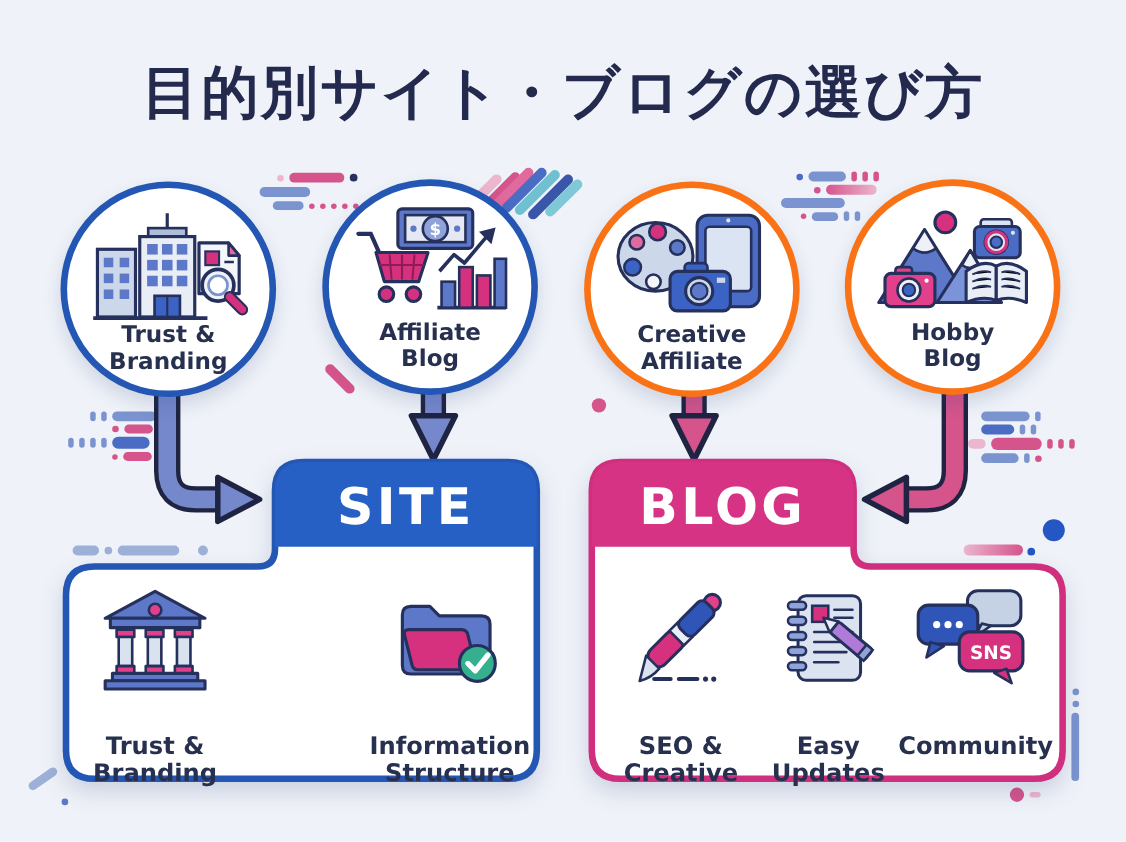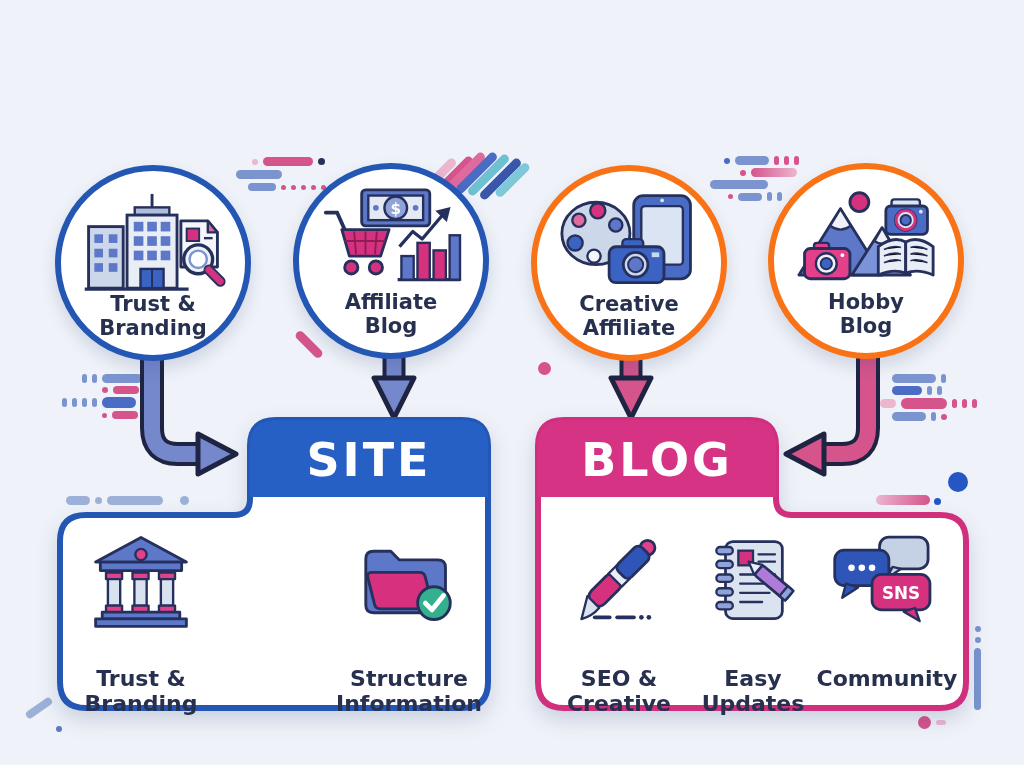--- a/index.html
+++ b/index.html
@@ -34,20 +34,21 @@
   .c-b{background:#7b94cf;} .c-b2{background:#4a6cc4;} .c-bl{background:#9db1d8;}
   .c-p{background:#d5548c;} .c-pl{background:#ecb6cf;} .c-n{background:#26305c;}
   .stripes{position:absolute;z-index:1;}
   .stripes span{position:absolute;width:9px;height:54px;border-radius:5px;transform:rotate(45deg);}
 </style>
 </head>
 <body>
 
 <div class="stage">
 
+  <div class="title">目的別サイト・ブログの選び方</div>
 
   <div class="deco" style="left:236px;top:157px;">
     <div class="drow" style="margin-left:16px;">
         <span class="dt c-pl" style="width:6px;height:6px;"></span>
         <span class="bar c-p" style="width:50px;"></span>
         <span class="dt c-n" style="width:7px;height:7px;"></span>
       </div>
     <div class="drow">
         <span class="bar c-b" style="width:46px;"></span>
       </div>
@@ -229,22 +230,22 @@
     <div class="item">
       <div class="ic">
         <svg width="108" height="96" viewBox="0 0 110 100">
           <path d="M10 26 Q10 18 18 18 H36 L45 27 H85 Q93 27 93 35 V74 Q93 82 85 82 H18 Q10 82 10 74 Z" fill="#5d78c8" stroke="#26305c" stroke-width="3" stroke-linejoin="round"></path>
           <path d="M16 40 L66 40 Q71 40 72 45 L79 73 Q80 78 75 78 L25 78 Q20 78 19 73 L12 45 Q11 40 16 40 Z" fill="#d6317e" stroke="#26305c" stroke-width="3" stroke-linejoin="round"></path>
           <circle cx="81" cy="72" r="17" fill="#35b08e" stroke="#26305c" stroke-width="3"></circle>
           <path d="M72 72 L79 79 L91 64" fill="none" stroke="#ffffff" stroke-width="5" stroke-linecap="round" stroke-linejoin="round"></path>
         </svg>
       </div>
       <div class="lbl">
+          <div>Information</div>
           <div>Structure</div>
-          <div>Information</div>
         </div>
     </div>
   </div>
 
   <svg class="boxsvg" style="left:533px;top:415px;" width="440" height="300" viewBox="0 0 440 300">
     <path d="M31 5 H217 Q243 5 243 31 V84 Q243 100 259 100 H407 Q433 100 433 126 V267 Q433 293 407 293 H31 Q5 293 5 267 V31 Q5 5 31 5 Z" fill="#ffffff" stroke="#cf2f7d" stroke-width="6"></path>
     <path d="M5 82 V31 Q5 5 31 5 H217 Q243 5 243 31 V82 Z" fill="#d63384"></path>
   </svg>
   <div class="tab-label" style="left:538px;top:434px;">BLOG</div>
   <div class="items" style="left:553px;top:522px;">

